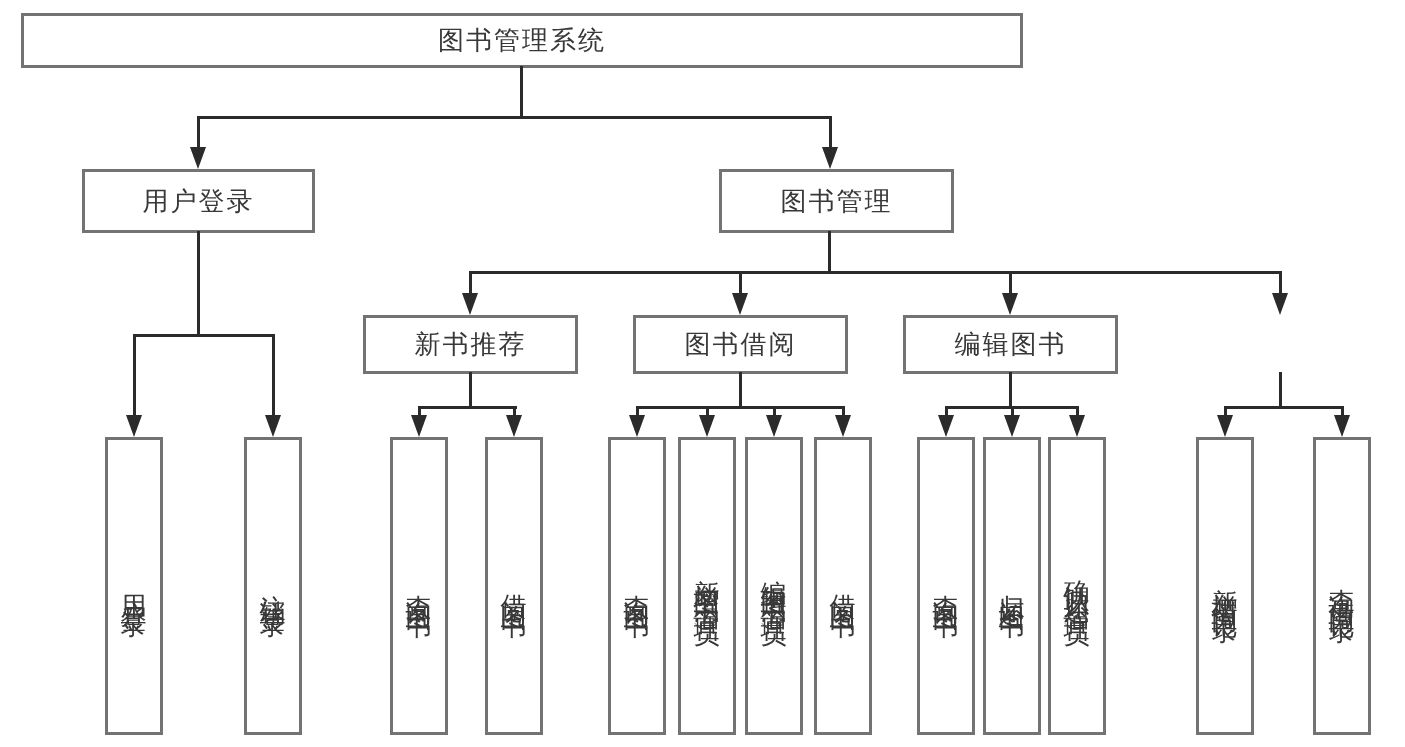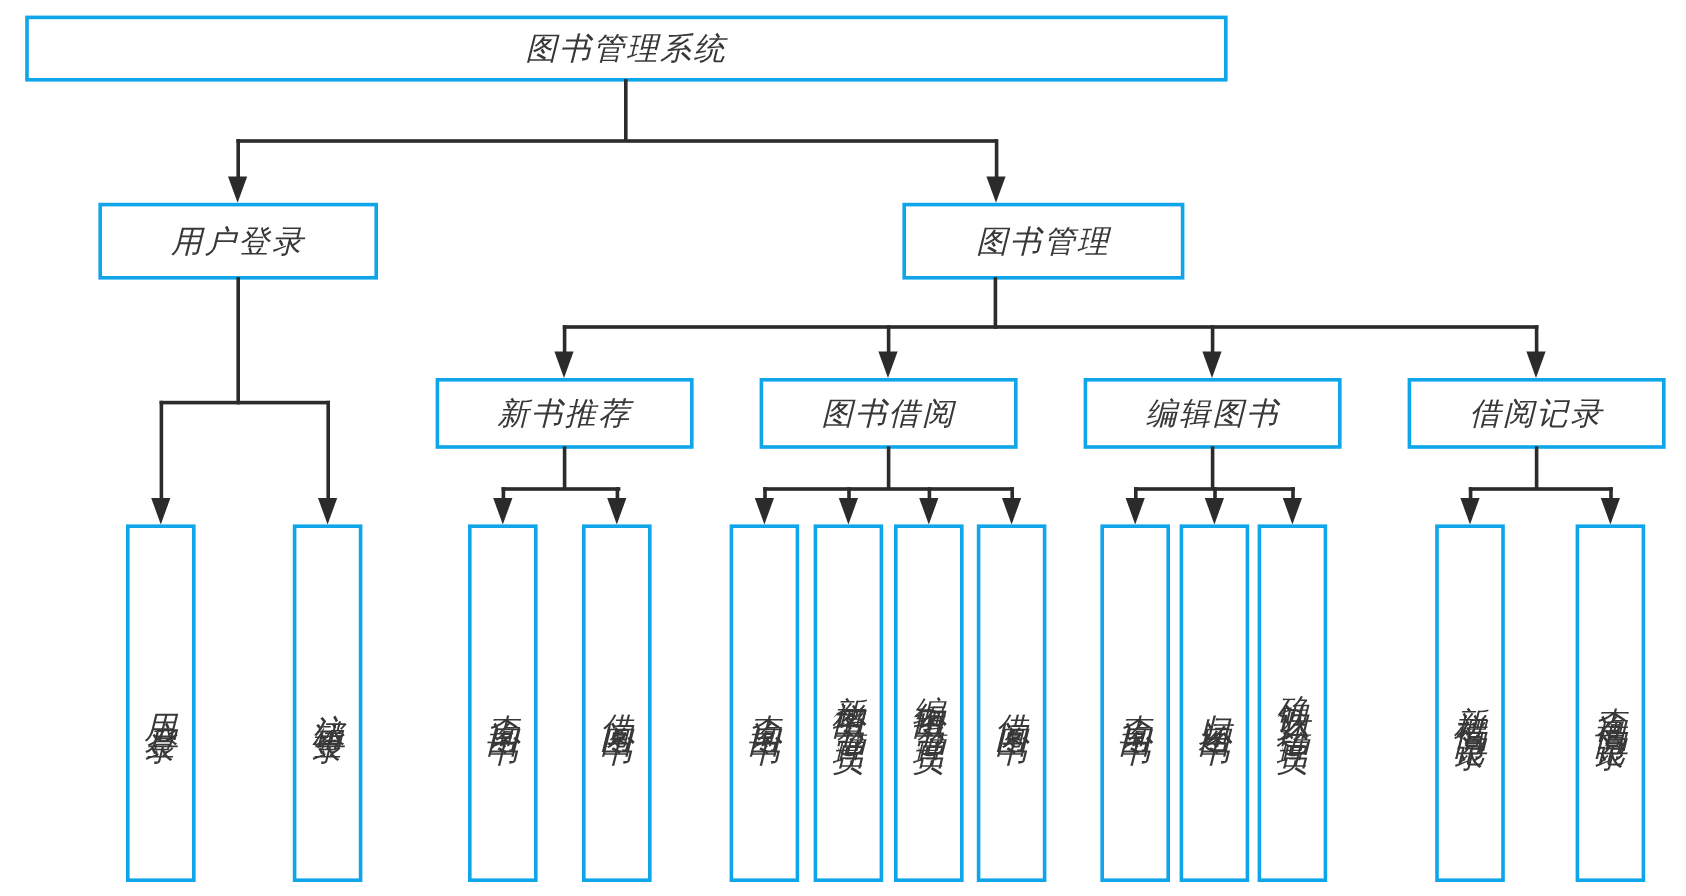--- a/index.html
+++ b/index.html
@@ -2,21 +2,21 @@
 <html><head>
 <meta charset="utf-8">
 <style>
   html,body { margin:0; padding:0; background:#ffffff; }
   #canvas {
     position:relative; width:1405px; height:747px; background:#ffffff;
     font-family:"Liberation Sans", sans-serif; color:#383838; overflow:hidden;
   }
   .box {
     position:absolute; box-sizing:border-box; background:#ffffff;
-    border:3px solid #0ea5e9; display:flex; align-items:center; justify-content:center;font-style:italic;
+    border:3px solid #737373; display:flex; align-items:center; justify-content:center;
   }
   .hlabel { font-size:26px; letter-spacing:2px; white-space:nowrap; }
   .vtext {
     writing-mode:vertical-rl; text-orientation:mixed;
     font-size:26px; letter-spacing:6px; line-height:1;
   }
   .vline { position:absolute; width:3px; background:#2b2b2b; }
   .hline { position:absolute; height:3px; background:#2b2b2b; }
   .arr {
     position:absolute; width:0; height:0;
@@ -40,21 +40,21 @@
   <div class="vline" style="left:520px; top:66px; height:52px;"></div>
   <div class="hline" style="left:197px; top:116px; width:634px;"></div>
   <div class="vline" style="left:197px; top:116px; height:36px;"></div>
   <div class="arr" style="left:190px; top:147px;"></div>
   <div class="vline" style="left:829px; top:116px; height:36px;"></div>
   <div class="arr" style="left:822px; top:147px;"></div>
 
   <div class="box" style="left:82px; top:169px; width:233px; height:64px;">
     <span class="hlabel">用户登录</span>
   </div>
-  <div class="box" style="left:752px; top:169px; width:235px; height:64px;">
+  <div class="box" style="left:719px; top:169px; width:235px; height:64px;">
     <span class="hlabel">图书管理</span>
   </div>
 
   <div class="vline" style="left:197px; top:231px; height:106px;"></div>
   <div class="hline" style="left:133px; top:334px; width:142px;"></div>
   <div class="vline" style="left:133px; top:334px; height:84px;"></div>
   <div class="arr" style="left:126px; top:415px;"></div>
   <div class="vline" style="left:272px; top:334px; height:84px;"></div>
   <div class="arr" style="left:265px; top:415px;"></div>
 
@@ -70,23 +70,20 @@
   <div class="arr" style="left:1272px; top:293px;"></div>
 
   <div class="box" style="left:363px; top:315px; width:215px; height:59px;">
     <span class="hlabel">新书推荐</span>
   </div>
   <div class="box" style="left:633px; top:315px; width:215px; height:59px;">
     <span class="hlabel">图书借阅</span>
   </div>
   <div class="box" style="left:903px; top:315px; width:215px; height:59px;">
     <span class="hlabel">编辑图书</span>
-  </div>
-  <div class="box" style="left:1173px; top:315px; width:215px; height:59px;">
-    <span class="hlabel">借阅记录</span>
   </div>
 
   <div class="vline" style="left:469px; top:372px; height:36px;"></div>
   <div class="hline" style="left:418px; top:406px; width:99px;"></div>
   <div class="vline" style="left:418px; top:406px; height:12px;"></div>
   <div class="arr" style="left:411px; top:415px;"></div>
   <div class="vline" style="left:513px; top:406px; height:12px;"></div>
   <div class="arr" style="left:506px; top:415px;"></div>
 
   <div class="vline" style="left:739px; top:372px; height:36px;"></div>

